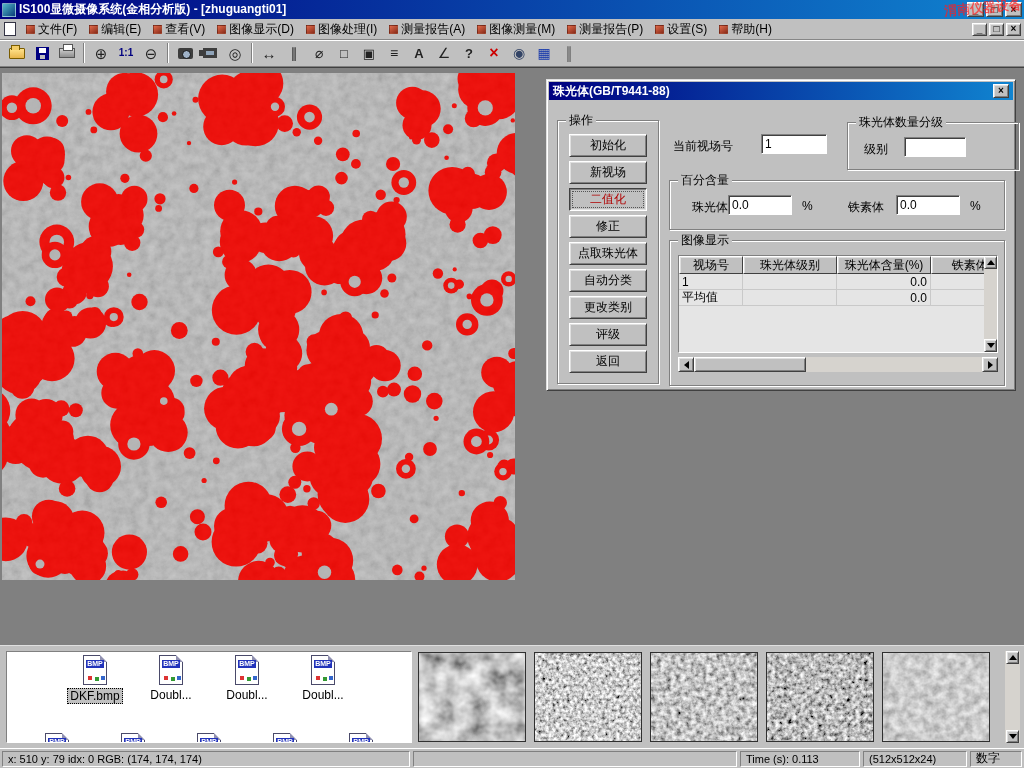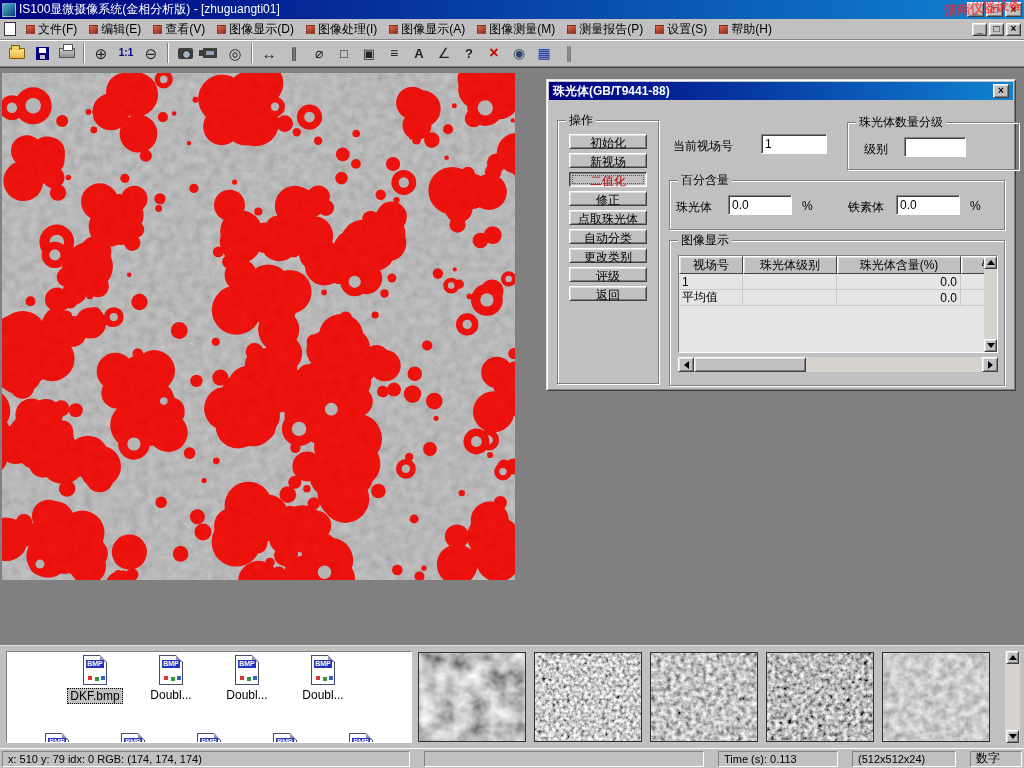--- a/index.html
+++ b/index.html
@@ -4,21 +4,21 @@
 <style>
 *{margin:0;padding:0;box-sizing:border-box;}
 html,body{width:1024px;height:768px;overflow:hidden;}
 body{position:relative;background:#c0c0c0;font-family:"Liberation Sans","DejaVu Sans",sans-serif;font-size:12px;color:#000;}
 button{font-family:inherit;cursor:default;}
 .btn{background:#c0c0c0;border:1px solid;border-color:#fff #404040 #404040 #fff;box-shadow:inset 1px 1px 0 #dfdfdf,inset -1px -1px 0 #808080;}
 .btn.pressed{border-color:#404040 #fff #fff #404040;box-shadow:inset 1px 1px 0 #808080,inset -1px -1px 0 #dfdfdf;color:#b00000;outline:1px dotted #555;outline-offset:-4px;}
 
 .titlebar{position:absolute;left:0;top:0;right:0;height:19px;background:linear-gradient(90deg,#000080,#1084d0);display:flex;align-items:center;gap:3px;padding:0 2px;z-index:10;}
 .app-icon{width:14px;height:14px;background:linear-gradient(135deg,#53b8c8,#083b7a);border:1px solid rgba(255,255,255,.4);flex:none;}
-.title-text{color:#fff;font-weight:normal;font-size:12px;flex:1;white-space:nowrap;overflow:hidden;}
+.title-text{color:#fff;font-weight:bold;font-size:12px;flex:1;white-space:nowrap;overflow:hidden;}
 .win-btns{display:flex;gap:2px;}
 .winbtn{width:17px;height:15px;font-size:10px;font-weight:bold;line-height:1;display:flex;align-items:center;justify-content:center;padding:0;}
 
 .menubar{position:absolute;top:19px;left:0;right:0;height:21px;background:#c0c0c0;display:flex;align-items:center;padding:0 3px;border-bottom:1px solid #868686;z-index:9;}
 .mdi-doc{width:12px;height:14px;background:#fff;border:1px solid #334;margin:0 4px 0 1px;flex:none;}
 .menu-items{display:flex;align-items:center;}
 .menu-item{display:flex;align-items:center;gap:3px;padding:2px 6px;white-space:nowrap;}
 .menu-ico{width:9px;height:9px;background:linear-gradient(145deg,#e06a4a,#8a2c1a);border:1px solid rgba(0,0,0,.2);flex:none;}
 .menubar .win-btns{margin-left:auto;}
 .menubar .winbtn{width:15px;height:13px;}
@@ -46,40 +46,40 @@
 .specimen{position:absolute;left:2px;top:5px;width:513px;height:507px;overflow:hidden;}
 
 .dialog{position:absolute;left:546px;top:11px;width:470px;height:312px;background:#c0c0c0;border:1px solid;border-color:#dfdfdf #404040 #404040 #dfdfdf;box-shadow:inset 1px 1px 0 #fff,inset -1px -1px 0 #808080;z-index:5;}
 .dlg-title{height:18px;margin:2px;background:linear-gradient(90deg,#000080,#1084d0);display:flex;align-items:center;color:#fff;font-weight:bold;font-size:12px;padding:0 4px;}
 .dlg-close{margin-left:auto;width:16px;height:14px;font-size:10px;font-weight:bold;line-height:1;display:flex;align-items:center;justify-content:center;padding:0;color:#000;}
 .dlg-body{position:relative;height:calc(100% - 22px);}
 .groupbox{position:absolute;border:1px solid #808080;box-shadow:1px 1px 0 #fff,inset 1px 1px 0 #fff;}
 .legend{position:absolute;top:-8px;left:8px;background:#c0c0c0;padding:0 3px;line-height:15px;font-size:12px;}
 .op-group{left:10px;top:18px;width:102px;height:264px;}
 #op-buttons{display:flex;flex-direction:column;align-items:center;gap:4px;padding-top:13px;}
-.op-btn{width:78px;height:15px;font-size:12px;}
+.op-btn{width:78px;height:23px;font-size:12px;}
 .lbl{position:absolute;font-size:12px;white-space:nowrap;}
 .field{position:absolute;background:#fff;border:1px solid;border-color:#808080 #fff #fff #808080;box-shadow:inset 1px 1px 0 #404040;font-size:12px;padding:0 3px;height:20px;}
 .cur-field-lbl{left:126px;top:36px;}
 .cur-field-input{left:214px;top:32px;width:66px;}
 .grade-group{left:300px;top:20px;width:172px;height:48px;}
 .grade-lbl{left:16px;top:18px;}
 .grade-input{left:56px;top:14px;width:62px;}
 .pct-group{left:122px;top:78px;width:336px;height:50px;}
-.pct-p-lbl{left:6px;top:18px;}
+.pct-p-lbl{left:22px;top:18px;}
 .pct-p-input{left:58px;top:14px;width:64px;}
 .pct-sign1{left:132px;top:18px;}
 .pct-f-lbl{left:178px;top:18px;}
 .pct-f-input{left:226px;top:14px;width:64px;}
 .pct-sign2{left:300px;top:18px;}
 .table-group{left:122px;top:138px;width:336px;height:146px;}
 .mtable{position:absolute;left:8px;top:14px;width:320px;height:98px;background:#e5e5e5;overflow:hidden;border:1px solid;border-color:#808080 #fff #fff #808080;}
 .mt-head{display:flex;position:relative;z-index:2;}
 .mt-hcell{height:18px;background:#c0c0c0;border:1px solid;border-color:#fff #404040 #404040 #fff;box-shadow:inset 1px 1px 0 #dfdfdf;font-size:12px;display:flex;align-items:center;justify-content:center;flex:none;overflow:hidden;white-space:nowrap;}
-.c0{width:64px;}.c1{width:94px;}.c2{width:124px;}.c3{width:120px;}
+.c0{width:64px;}.c1{width:94px;}.c2{width:94px;}.c3{width:120px;}
 .mt-row{display:flex;}
 .mt-cell{height:16px;border-right:1px solid #c9c9c9;border-bottom:1px solid #c9c9c9;font-size:12px;padding:0 3px;display:flex;align-items:center;flex:none;overflow:hidden;}
 .mt-cell.num{justify-content:flex-end;}
 .tbl-vscroll{position:absolute;right:0;top:0;bottom:0;width:13px;background:#d6d3ce;z-index:3;display:flex;flex-direction:column;justify-content:space-between;align-items:center;}
 .vs-btn{width:13px;height:13px;display:flex;align-items:center;justify-content:center;padding:0;flex:none;}
 .hscroll{position:absolute;left:8px;top:116px;width:320px;height:15px;background:#d6d3ce;display:flex;align-items:center;}
 .sb-btn{width:16px;height:15px;display:flex;align-items:center;justify-content:center;padding:0;flex:none;}
 .sb-thumb{width:112px;height:15px;flex:none;}
 .sb-track{flex:1;}
 .tri{width:0;height:0;border:4px solid transparent;display:block;}
@@ -95,21 +95,21 @@
 .file-ico{width:24px;height:30px;background:#fff;border:1px solid #4a4a6a;position:relative;flex:none;}
 .file-ico::before{content:"";position:absolute;top:-1px;right:-1px;border-style:solid;border-width:0 7px 7px 0;border-color:transparent #fff #9090b0 transparent;}
 .file-ico::after{content:"";position:absolute;bottom:4px;left:4px;width:4px;height:4px;background:#d33;box-shadow:7px 1px 0 #393,13px 0 0 #36c;}
 .bmp-band{position:absolute;top:4px;left:2px;right:2px;height:8px;background:#2233bb;color:#fff;font-size:7px;line-height:8px;text-align:center;font-weight:bold;}
 .file-name{font-size:12px;margin-top:3px;padding:0 2px;white-space:nowrap;}
 .file-name.sel{background:#c0c0c0;border:1px dotted #000;}
 .thumbs{position:absolute;left:418px;top:6px;display:flex;gap:8px;}
 .thumb{width:108px;height:90px;border:1px solid #303030;background:#888;overflow:hidden;flex:none;}
 .thumb-scroll{position:absolute;right:4px;top:5px;width:15px;height:92px;background:#d6d3ce;display:flex;flex-direction:column;justify-content:space-between;align-items:center;}
 
-.statusbar{position:absolute;left:0;top:748px;right:0;height:20px;background:#c0c0c0;border-top:1px solid #fff;display:flex;align-items:center;gap:14px;padding:8px 2px;}
+.statusbar{position:absolute;left:0;top:748px;right:0;height:20px;background:#c0c0c0;border-top:1px solid #fff;display:flex;align-items:center;gap:3px;padding:8px 2px;}
 .sb-panel{height:16px;border:1px solid;border-color:#808080 #fff #fff #808080;font-size:11px;display:flex;align-items:center;padding:0 5px;white-space:nowrap;overflow:hidden;}
 .sb-pos{width:408px;}
 .sb-fillp{flex:1;}
 .sb-time{width:120px;}
 .sb-dims{width:104px;}
 .sb-mode{width:52px;font-size:12px;}
 
 .watermark{position:absolute;top:1px;right:2px;width:78px;color:rgba(255,30,30,.7);font-size:13px;font-weight:bold;line-height:14px;text-align:center;transform:rotate(-5deg);z-index:99;pointer-events:none;}
 </style>
 </head>
@@ -145,21 +145,21 @@
       <div class="menu-item">
         <span class="menu-ico"></span>
         <span>图像显示(D)</span>
       </div>
       <div class="menu-item">
         <span class="menu-ico"></span>
         <span>图像处理(I)</span>
       </div>
       <div class="menu-item">
         <span class="menu-ico"></span>
-        <span>图像显示(A)</span>
+        <span>测量报告(A)</span>
       </div>
       <div class="menu-item">
         <span class="menu-ico"></span>
         <span>图像测量(M)</span>
       </div>
       <div class="menu-item">
         <span class="menu-ico"></span>
         <span>测量报告(P)</span>
       </div>
       <div class="menu-item">

